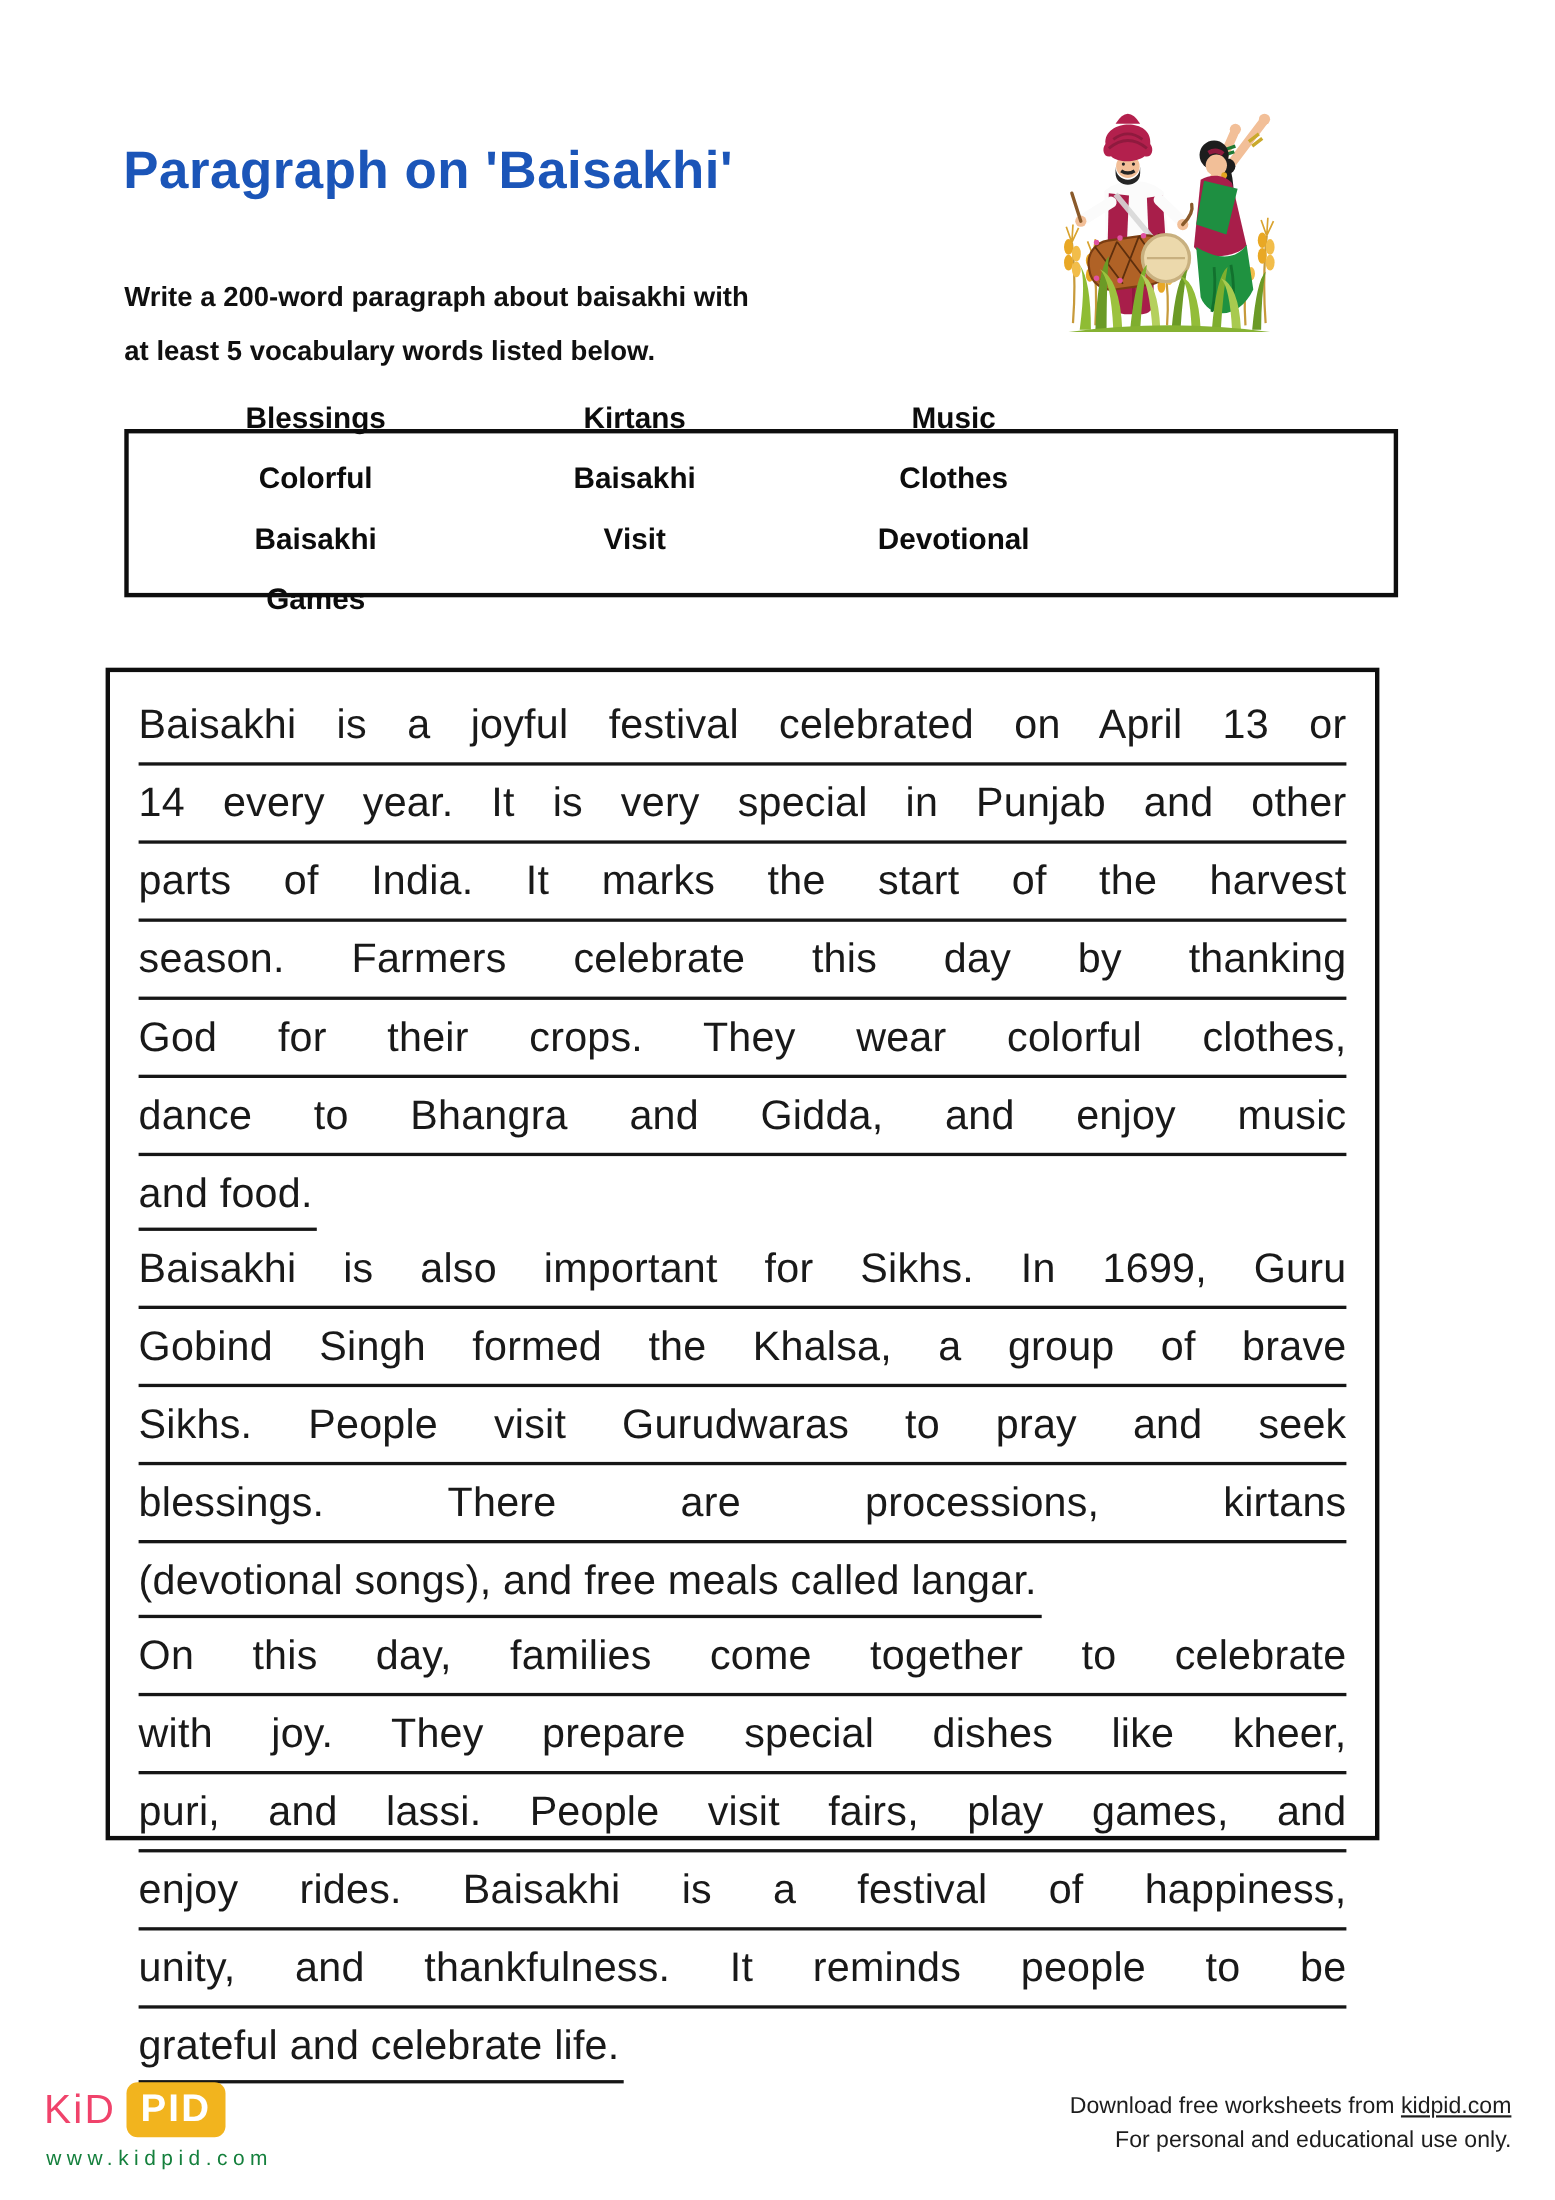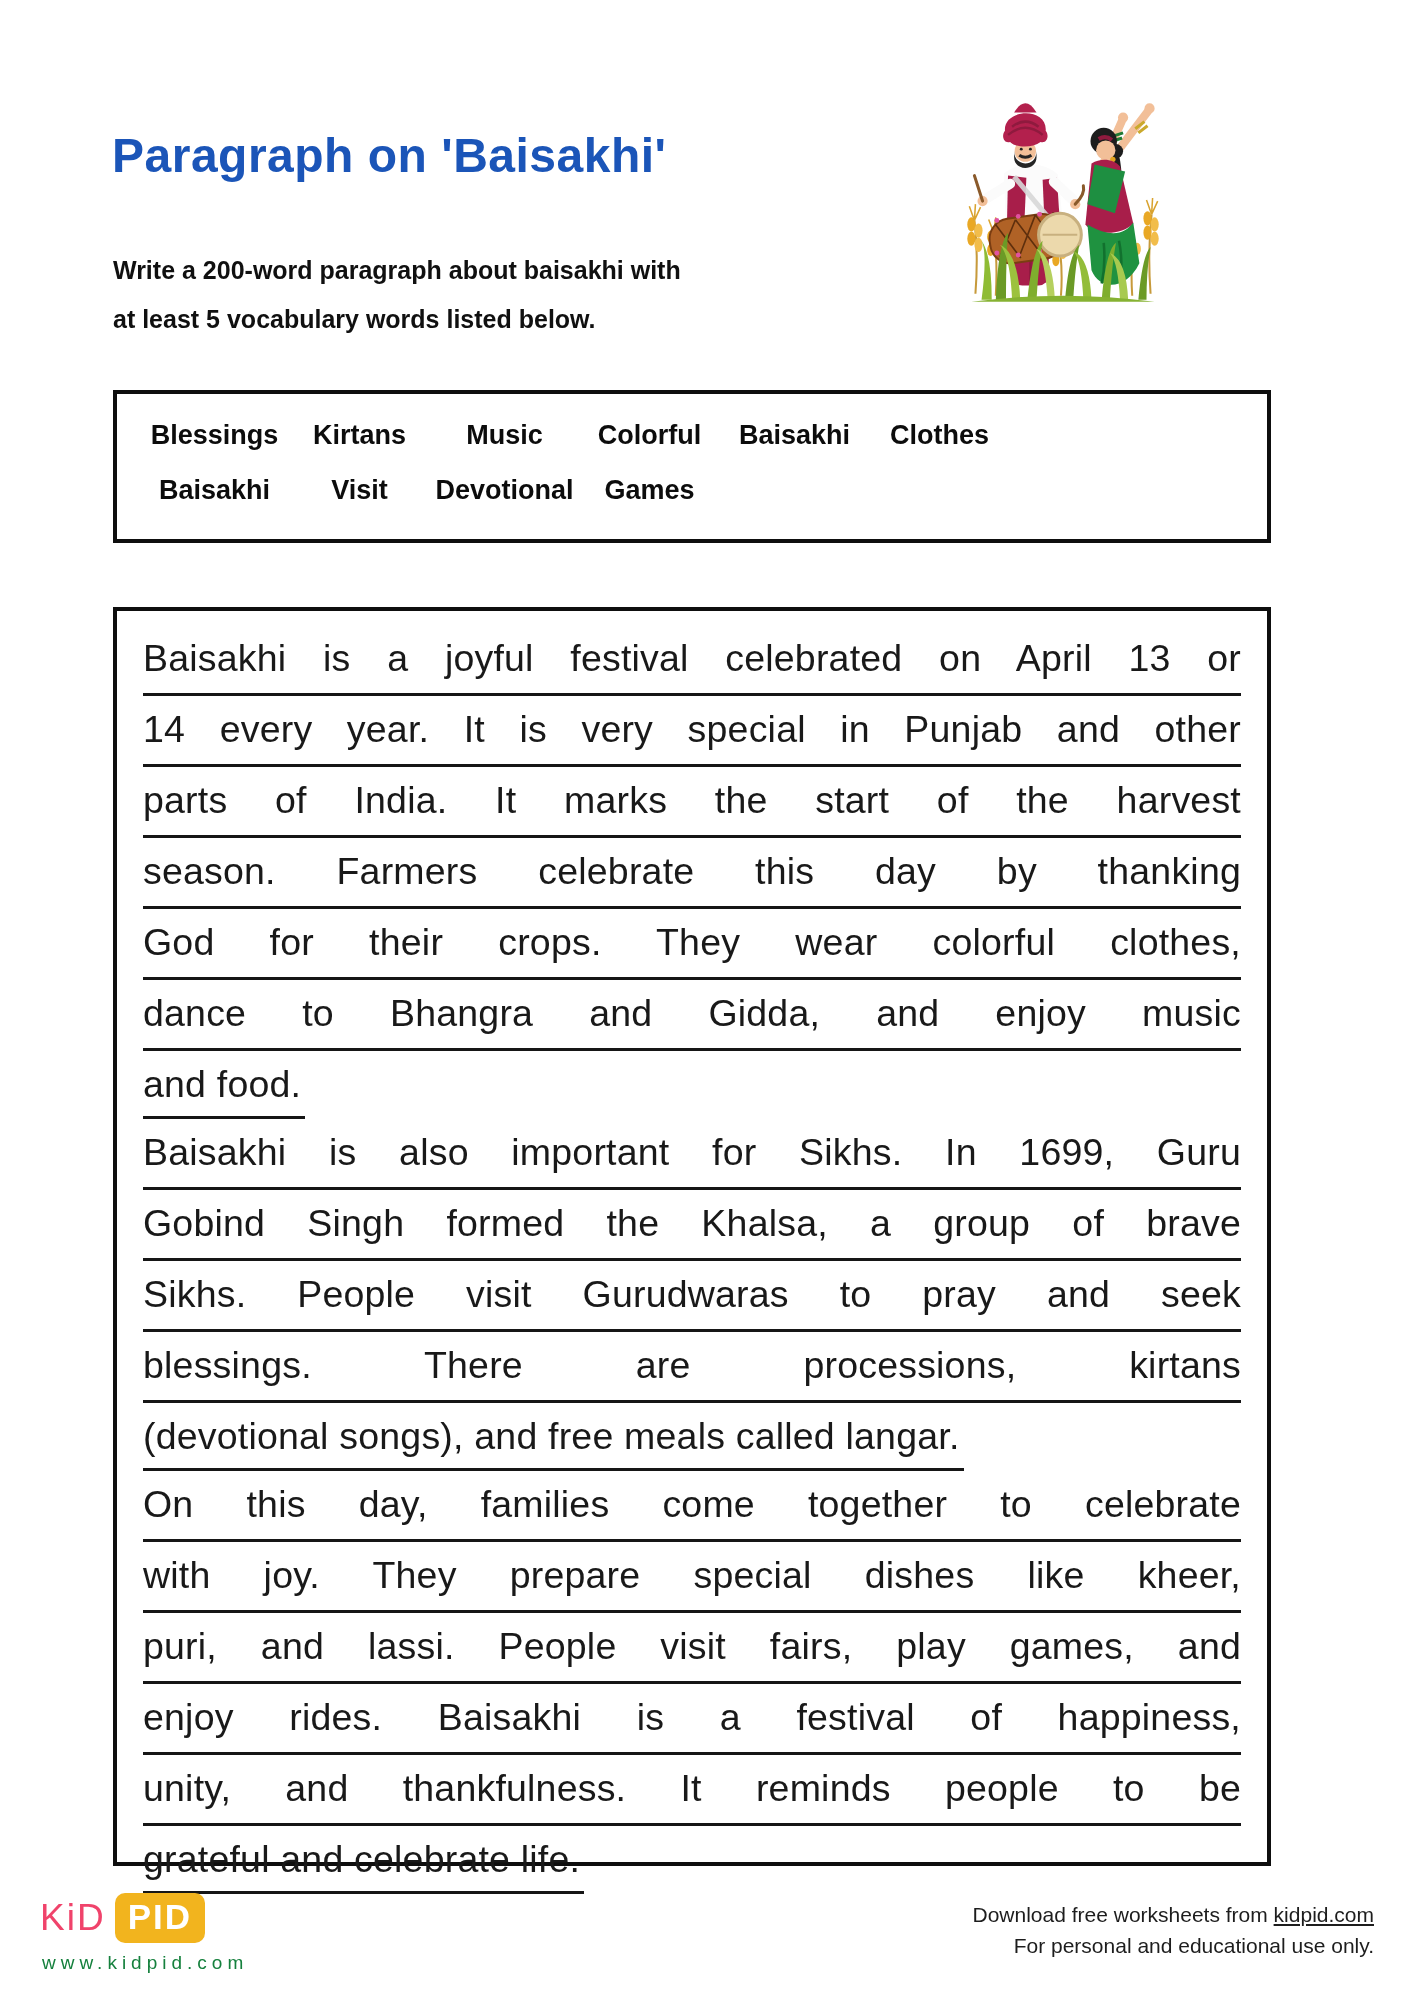--- a/index.html
+++ b/index.html
@@ -17,28 +17,28 @@
   .subtitle {
     position:absolute; left:113px; top:246px; width:578px;
     font-size:25px; font-weight:700; color:#101010; line-height:49px;
   }
   .hero { position:absolute; left:951px; top:90px; width:224px; height:214px; }
 
   
   .vocab-box {
     position:absolute; left:113px; top:390px; width:1158px; height:153px;
     border:4px solid #0e0e0e; box-sizing:border-box;
-    display:grid; grid-template-columns:repeat(6,1fr);
+    display:grid; grid-template-columns:repeat(3,1fr);
     align-content:center; row-gap:24px; padding:8px 255px 16px 25px;
   }
   .vocab-word { text-align:center; font-size:27px; font-weight:700; color:#0c0c0c; white-space:nowrap; }
 
   
   .para-box {
-    position:absolute; left:113px; top:607px; width:1158px; height:1259px;
+    position:absolute; left:96px; top:607px; width:1158px; height:1066px;
     border:4px solid #0e0e0e; box-sizing:border-box;
     padding:14px 26px 0 26px;
   }
   .wline {
     height:68px; line-height:66px; font-size:37.5px; color:#191919;
     letter-spacing:0.2px; white-space:nowrap;
     border-bottom:3px solid #161616;
     text-align:justify; text-align-last:justify; -moz-text-align-last:justify;
   }
   .wline.end { border-bottom:none; text-align-last:left; -moz-text-align-last:left; }

